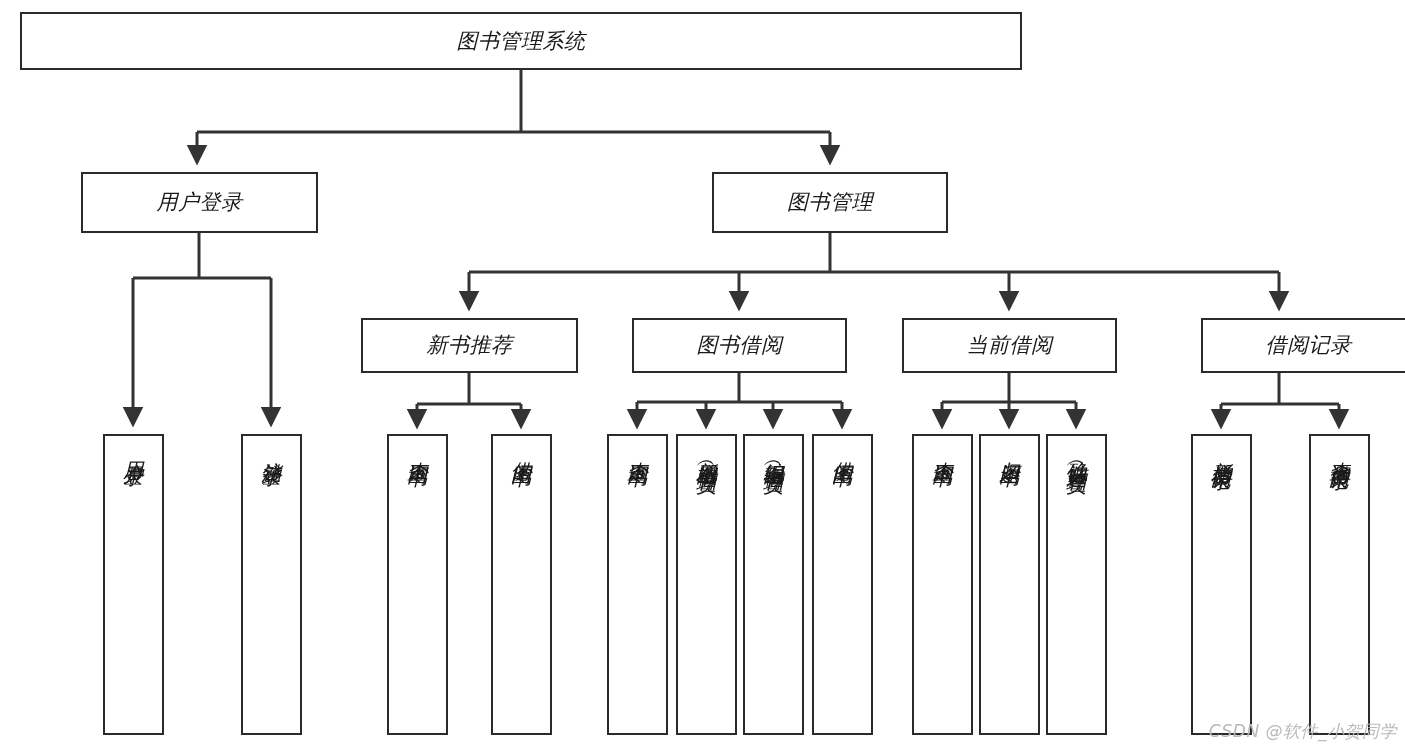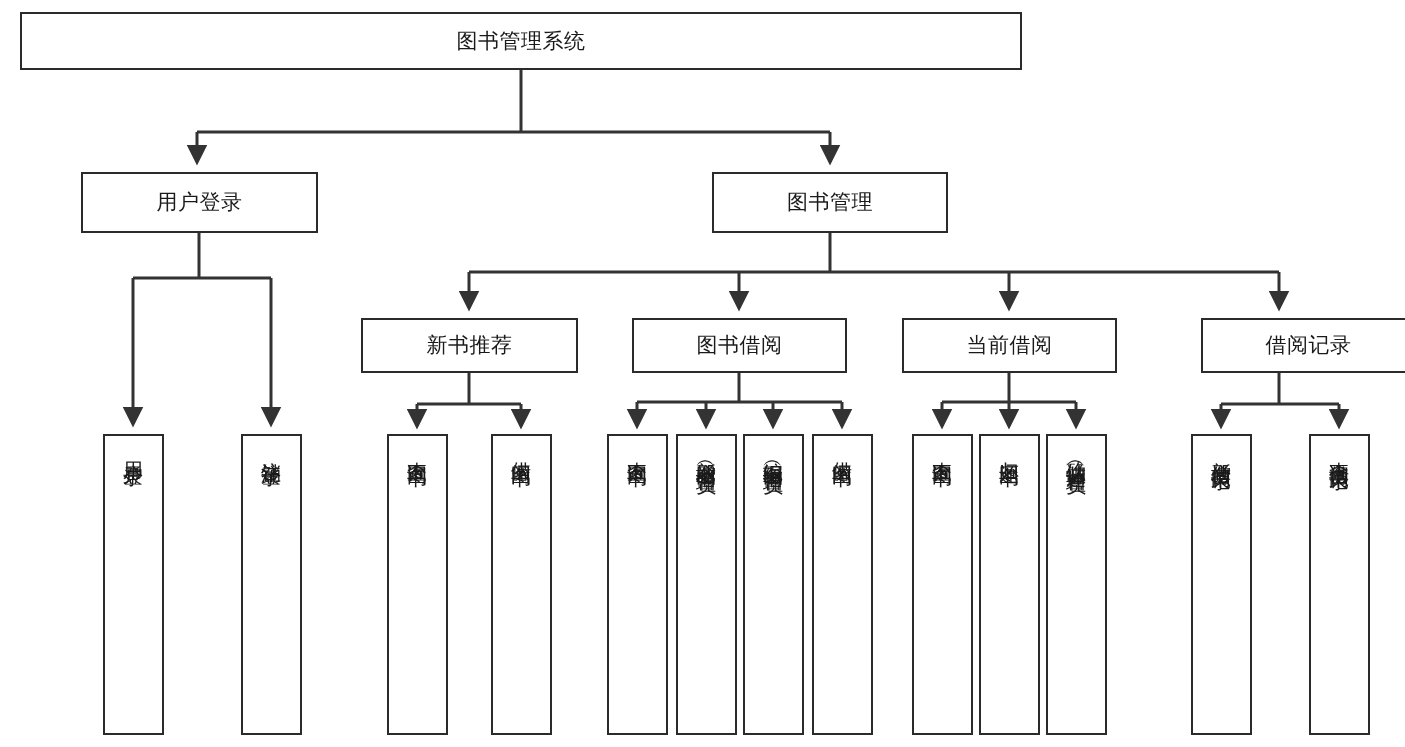--- a/index.html
+++ b/index.html
@@ -1,21 +1,21 @@
 <!DOCTYPE html>
 <html><head>
 <meta charset="utf-8">
 <style>
   html,body{margin:0;padding:0;background:#ffffff;}
   body{
     width:1405px;height:747px;
     font-family:"DejaVu Sans","Liberation Sans",sans-serif;
     overflow:hidden;
   }
-  #diagram-root{position:relative;width:1405px;height:747px;background:#fff;}
+  #diagram-root{position:relative;width:1405px;height:747px;background:#fff;font-style:italic;}
   svg#connectors{position:absolute;left:0;top:0;width:1405px;height:747px;}
   .node{
     position:absolute;
     box-sizing:border-box;
     background:#ffffff;
     border:2.5px solid #2b2b2b;
     display:flex;
     align-items:center;
     justify-content:center;
     color:#1a1a1a;
@@ -166,14 +166,15 @@
     <span class="node-label">确认归还（管理员）</span>
   </div>
 
   <div class="node leaf" style="left:1191px;top:434px;width:61px;height:301px;">
     <span class="node-label">新增借阅记录</span>
   </div>
   <div class="node leaf" style="left:1309px;top:434px;width:61px;height:301px;">
     <span class="node-label">查询借阅记录</span>
   </div>
 
+  <div id="watermark">CSDN @软件_小贺同学</div>
 
 </div>
 
 </body></html>

